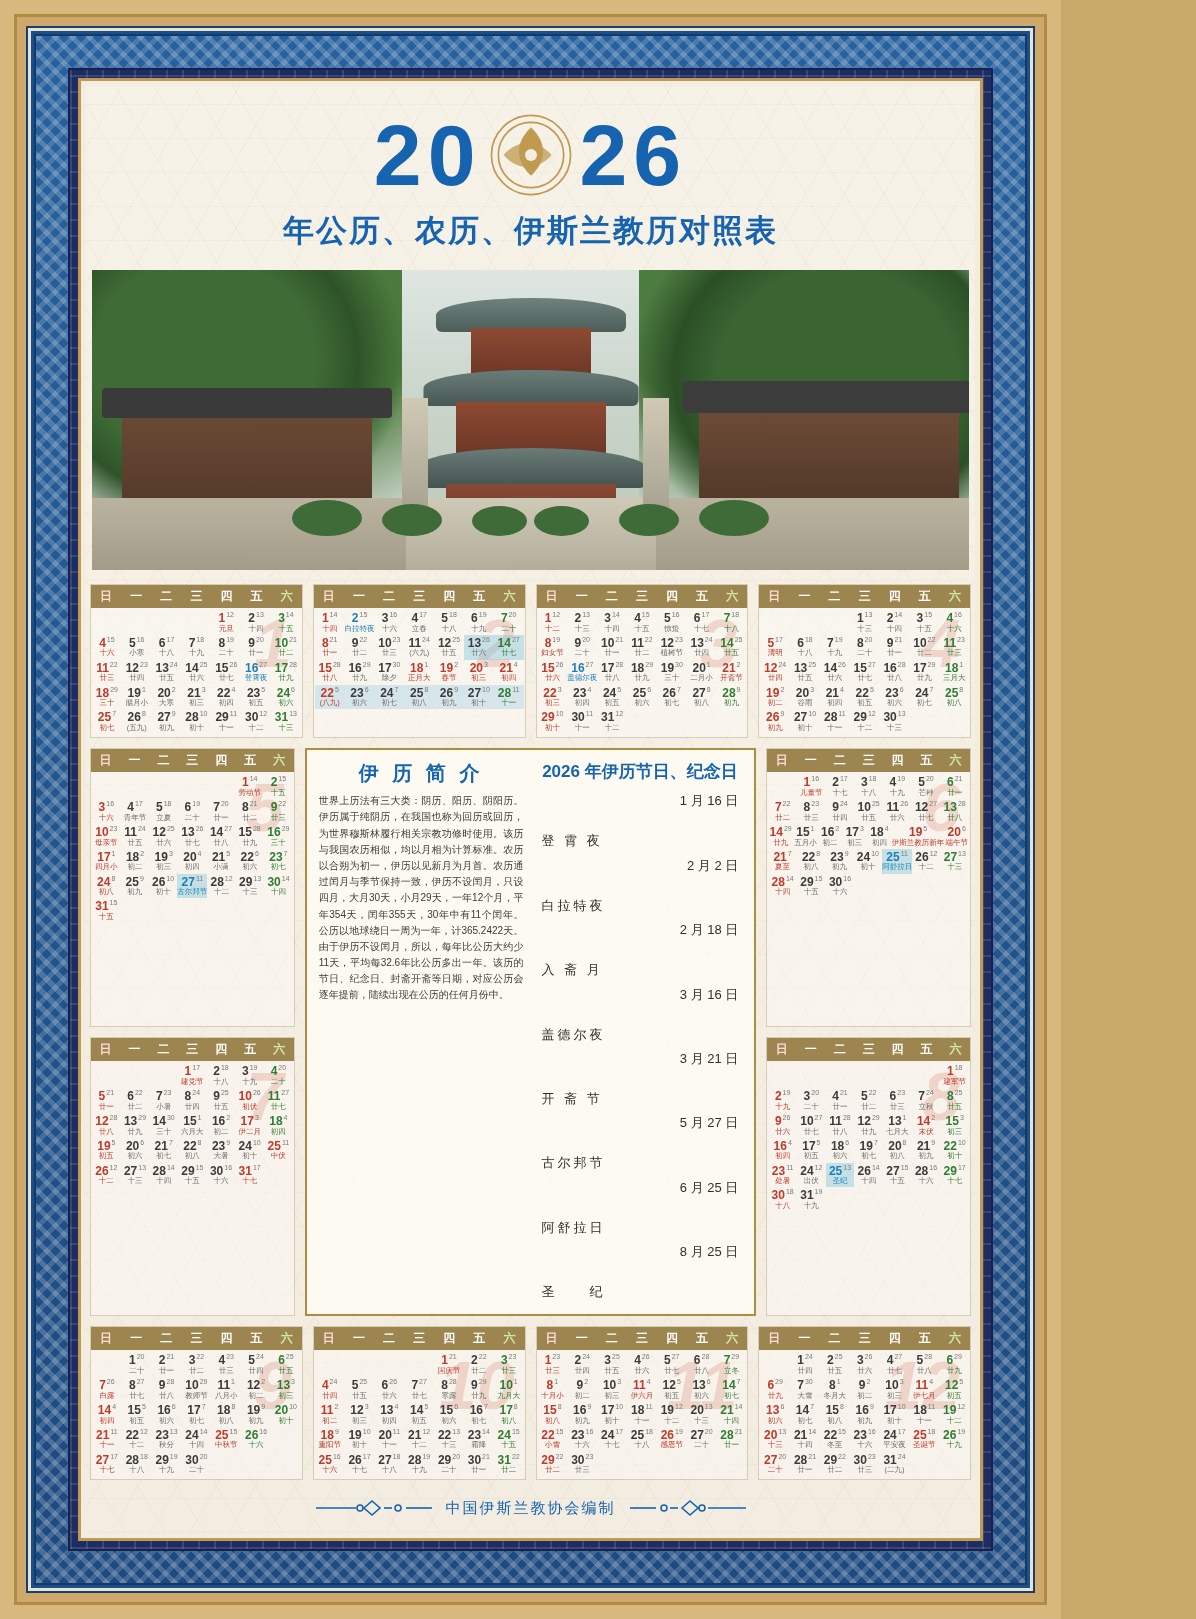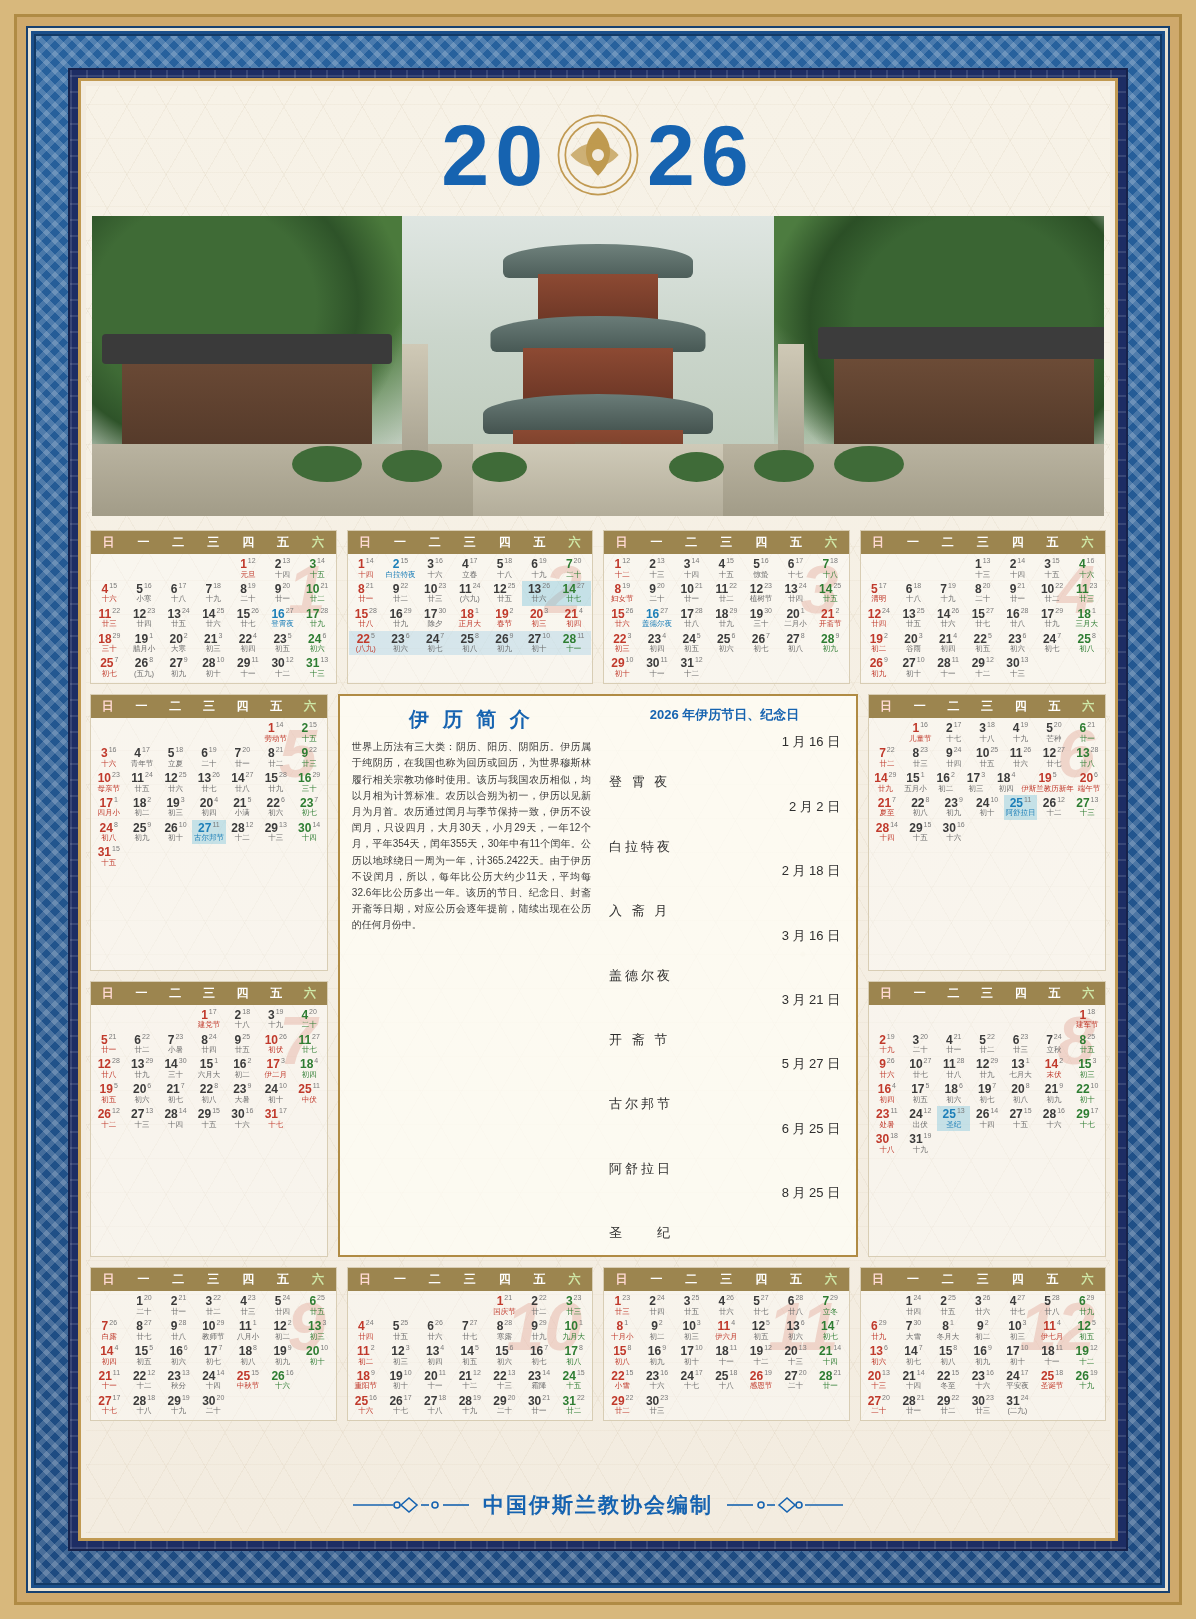--- a/index.html
+++ b/index.html
@@ -8,21 +8,21 @@
   body {
     width:1196px; height:1619px;
     font-family:"Liberation Sans", sans-serif;
     background:#c8a96a;
     overflow:hidden;
   }
 
   
   .poster {
     position:relative;
-    width:1196px; height:1619px;
+    width:1061px; height:1619px;
     background:#d8b87c;
     padding:12px;
   }
   .frame-gold {
     position:absolute; inset:14px;
     border:3px solid #b08b44;
     background:#cfa96c;
   }
   .frame-blue {
     position:absolute; inset:26px;
@@ -178,35 +178,35 @@
     background:rgba(255,253,246,.75);
     display:flex; padding:10px 12px; gap:14px;
   }
   .info-left { flex:1 1 0; }
   .info-right { flex:1 1 0; }
   .info-h {
     text-align:center; font-size:20px; font-weight:bold; color:#1663b0;
     letter-spacing:4px; margin-bottom:6px;
   }
   .info-h2 {
-    text-align:center; font-size:13px; font-weight:bold; color:#1663b0;
+    text-align:center; font-size:17px; font-weight:bold; color:#1663b0;
     margin-bottom:6px;
   }
   .info-body { font-size:10px; line-height:1.62; color:#3a3a3a; text-align:justify; }
   .fest-list { font-size:13px; color:#2f2f2f; }
   .fest-list .fr { display:flex; justify-content:space-between; padding:3.2px 4px; }
   .fest-list .fn { letter-spacing:3px;margin-top:40px; }
   .fest-note { margin-top:8px; font-size:10.2px; line-height:1.55; color:#3a3a3a; text-align:justify; }
 
   
   .footer {
     position:absolute; left:0; right:0; bottom:14px;
     display:flex; align-items:center; justify-content:center; gap:12px;
   }
-  .footer .txt { font-size:21px; font-weight:bold; color:#1663b0; letter-spacing:2px; }
+  .footer .txt { font-size:15px; font-weight:normal; color:#1663b0; letter-spacing:2px; }
   .foot-orn { width:120px; height:22px; }
   .foot-orn svg { width:120px; height:22px; display:block; }
 </style>
 </head>
 <body>
 
 <div class="poster">
   <div class="frame-gold"></div>
   <div class="frame-blue"></div>
   <div class="frame-navy"></div>
@@ -225,20 +225,21 @@
             </g>
             <g fill="#bf9a4f">
               <path d="M50 18c9 8 14 18 14 28s-5 20-14 28c-9-8-14-18-14-28s5-20 14-28z"></path>
               <path d="M18 50c8-9 18-14 28-14s20 5 28 14c-8 9-18 14-28 14s-20-5-28-14z" opacity=".75"></path>
               <circle cx="50" cy="50" r="7" fill="#f3ece0"></circle>
             </g>
           </svg>
         </span>
         <span class="year-digit">26</span>
       </div>
+      <div class="subtitle">年公历、农历、伊斯兰教历对照表</div>
     </div>
 
     <div class="photo">
       <div class="photo-inner">
         <div class="sky"></div>
         <div class="tree-l"></div>
         <div class="tree-r"></div>
         <div class="bldg-l"></div>
         <div class="bldg-r"></div>
         <div class="pagoda">

